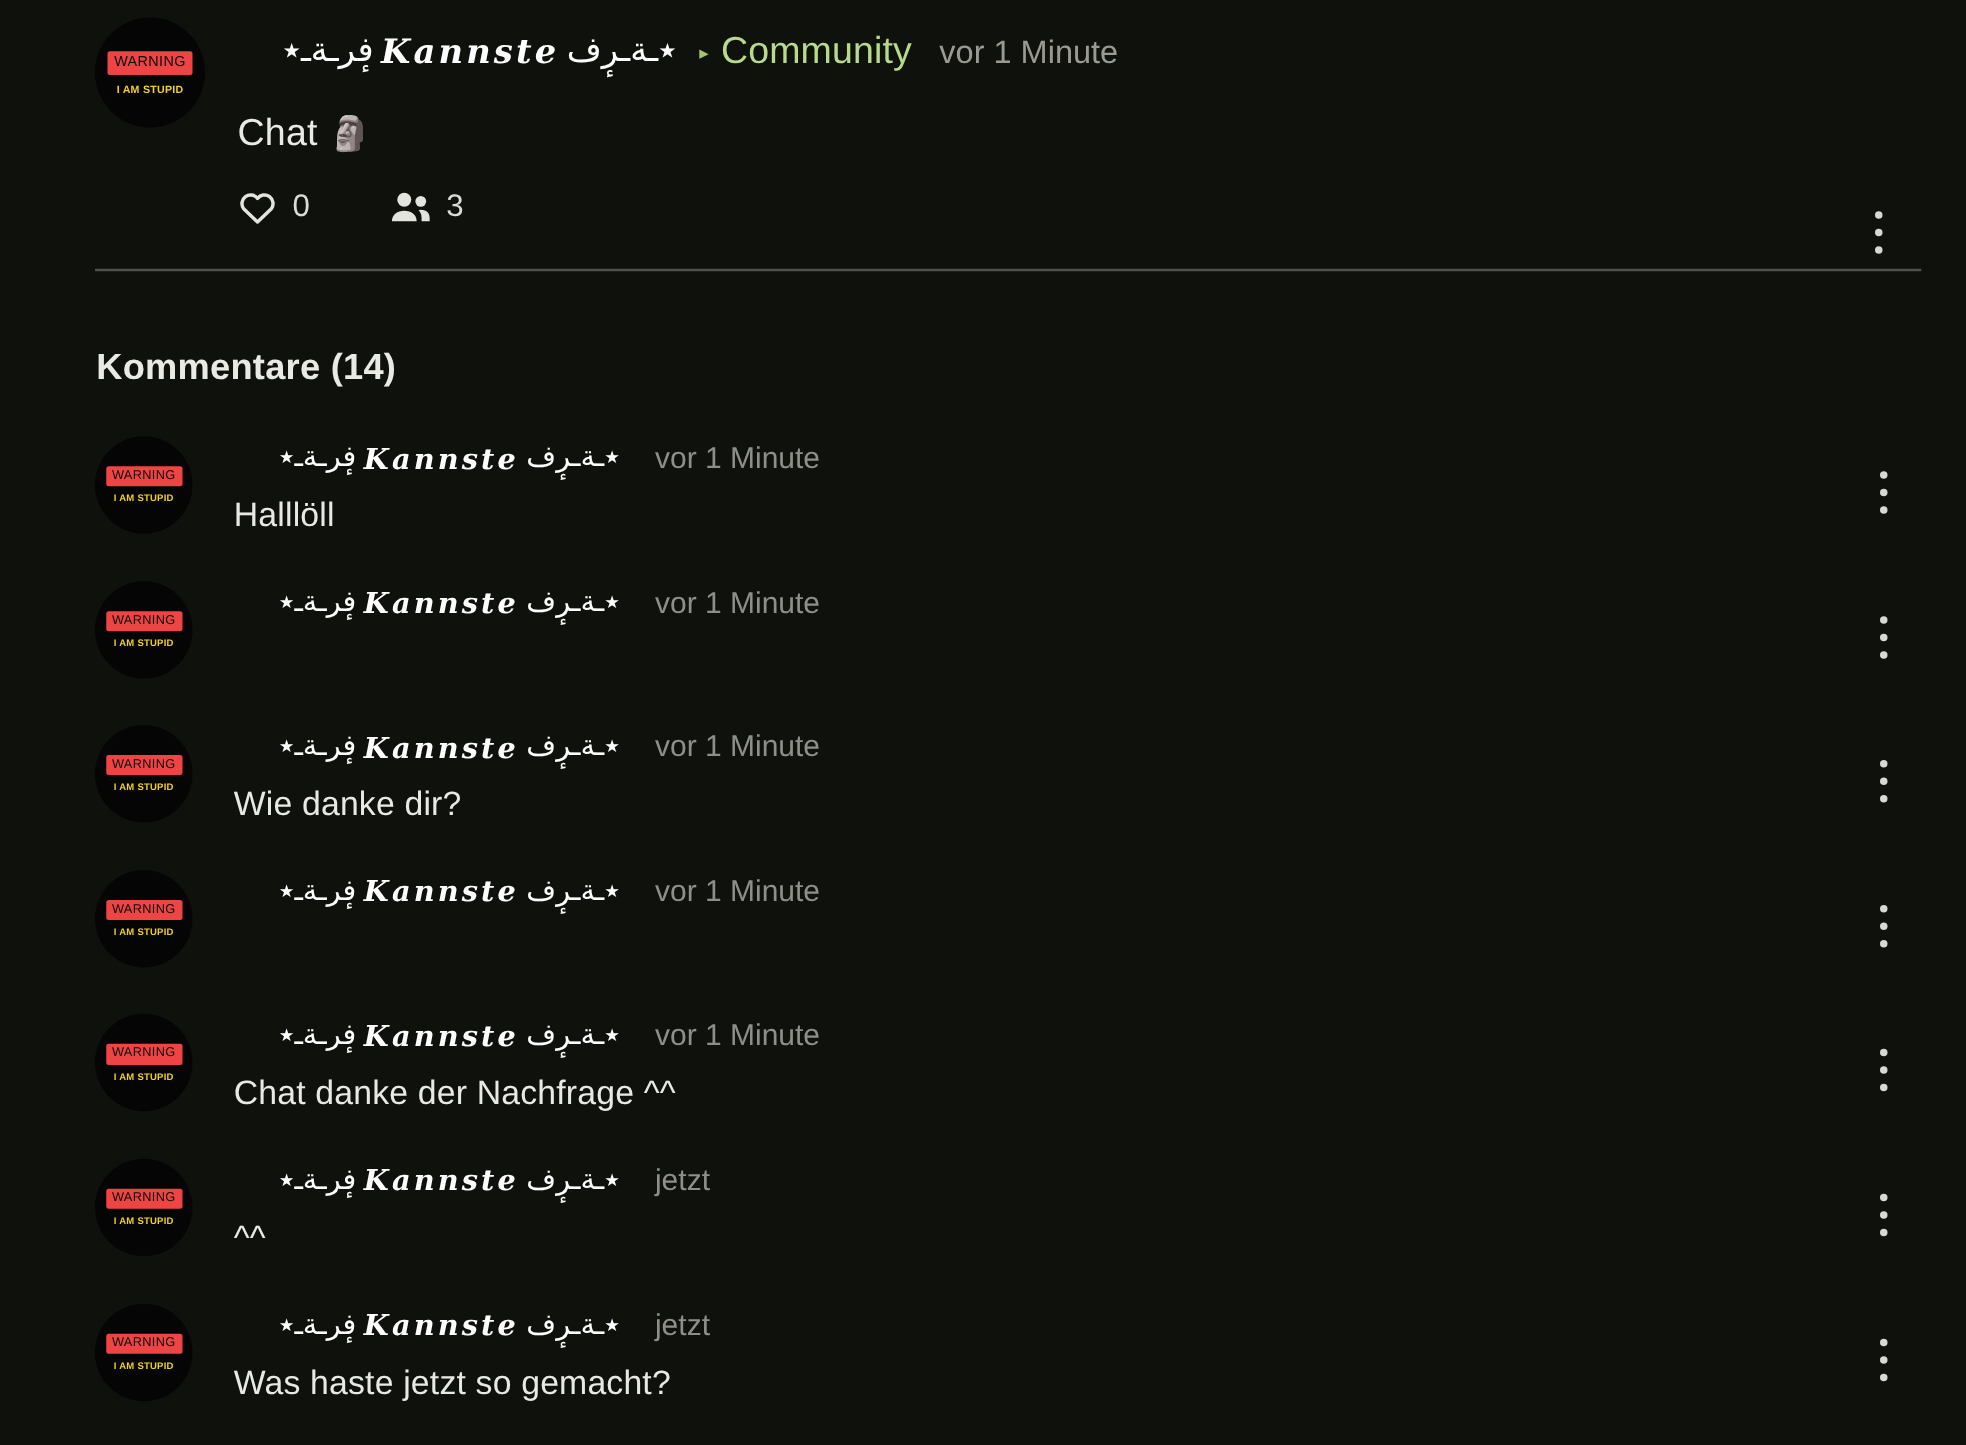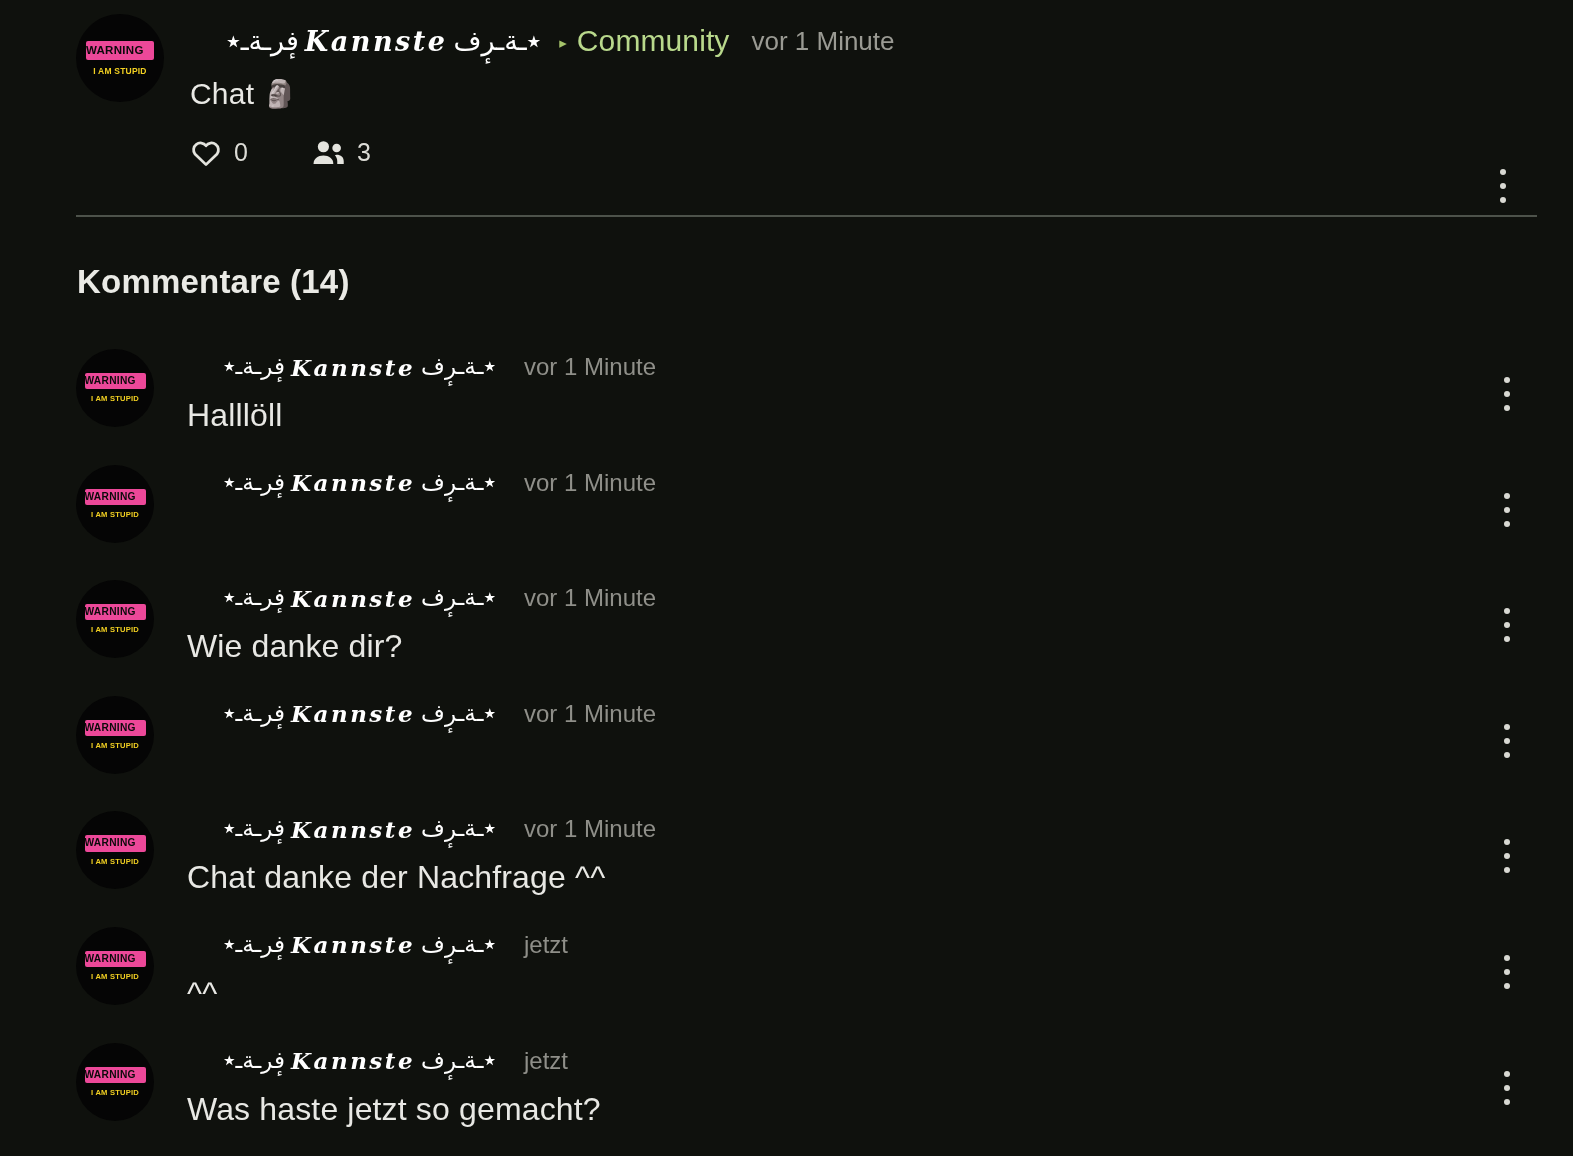--- a/index.html
+++ b/index.html
@@ -24,24 +24,25 @@
     flex: 0 0 auto;
     position: relative;
     display: flex;
     flex-direction: column;
     align-items: center;
     justify-content: center;
     overflow: hidden;
     user-select: none;
   }
   .avatar .warn-banner {
-    background: #ec4899;
+    background: #ef4444;
     color: #0a0a0a;
-    font-weight: bold;
+    font-weight: normal;
     line-height: 1;
+    text-align: center;
     letter-spacing: .3px;
     white-space: nowrap;
   }
   .avatar .warn-sub {
     color: #f2d022;
     font-weight: bold;
     line-height: 1;
     text-align: right;
     letter-spacing: .2px;
     white-space: nowrap;
@@ -138,21 +139,21 @@
   }
   .post-time {
     color: #9a9a93;
     font-size: 26px;
     margin-left: 22px;
   }
 
   .post-text {
     font-size: 30px;
     color: #e9e9e5;
-    margin-top: 19px;
+    margin-top: 32px;
     letter-spacing: .2px;
     display: flex;
     align-items: center;
     gap: 9px;
   }
   .post-text .moai {
     font-family: "DejaVu Sans", sans-serif;
     font-size: 27px;
     filter: grayscale(0.15);
   }
@@ -183,22 +184,22 @@
     top: 215px;
     width: 1461px;
     height: 2px;
     background: #4d524a;
   }
 
   
   #comments-heading {
     position: absolute;
     left: 77px;
-    top: 263px;
-    font-size: 33px;
+    top: 278px;
+    font-size: 29px;
     font-weight: bold;
     color: #eaeae5;
     letter-spacing: .2px;
   }
 
   
   #comment-list {
     position: absolute;
     left: 76px;
     top: 349px;
@@ -222,21 +223,21 @@
     height: 30px;
   }
   .comment-meta .uname .flourish { font-size: 23px; }
   .comment-meta .uname .uname-core { font-size: 23px; }
   .comment-time {
     color: #8f8f89;
     font-size: 24px;
     margin-left: 28px;
   }
   .comment-text {
-    font-size: 32px;
+    font-size: 27px;
     color: #e8e8e4;
     margin-top: 15px;
     letter-spacing: .15px;
     white-space: nowrap;
     overflow: hidden;
     text-overflow: ellipsis;
   }
   .kebab {
     position: absolute;
     right: 16px;

